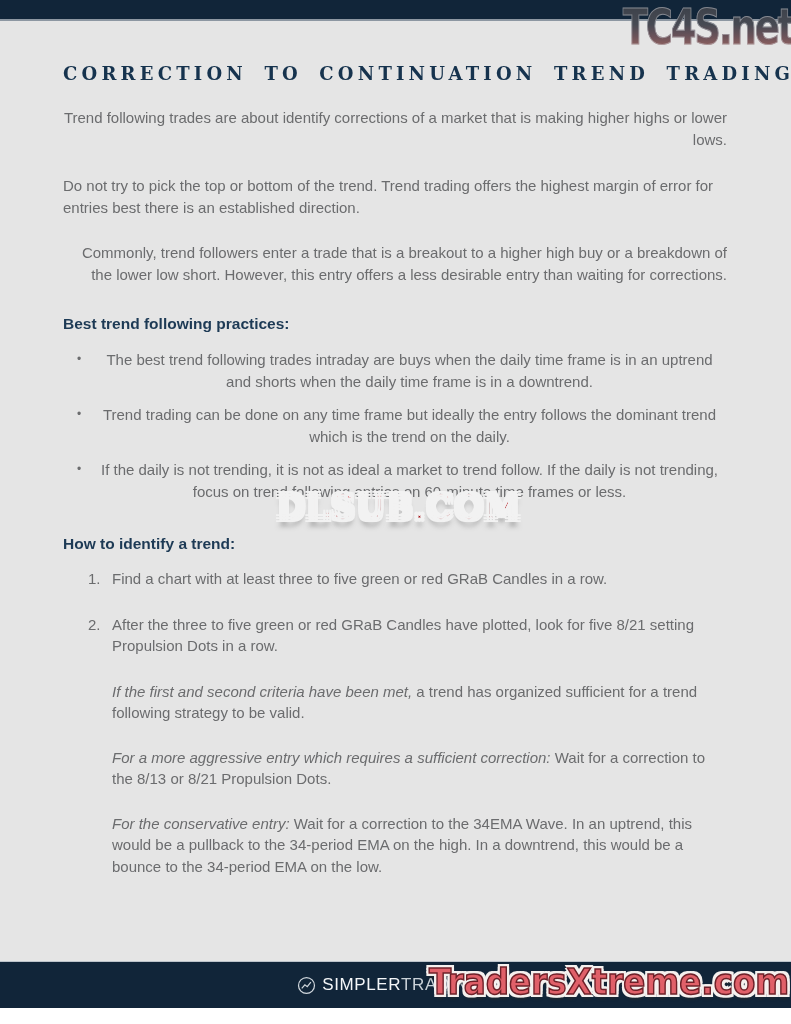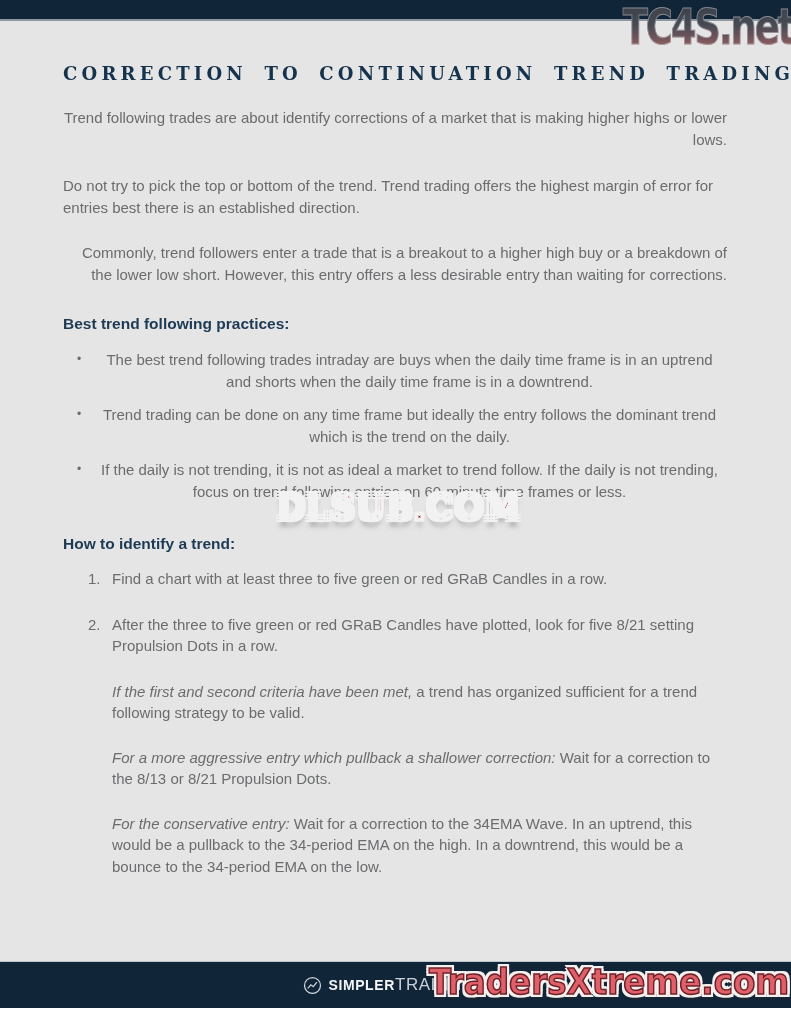--- a/index.html
+++ b/index.html
@@ -141,21 +141,21 @@
     align-items: center;
     justify-content: center;
   }
   .brand {
     display: flex;
     align-items: center;
     color: #ffffff;
     margin-right: 6px;
   }
   .brand-icon { display: inline-flex; margin-right: 6px; }
-  .brand-bold  { font-weight: bold; font-size: 14px; letter-spacing: 0.6px; color: #f4f6f8; }
+  .brand-bold  { font-weight: normal; font-size: 17px; letter-spacing: 0.6px; color: #f4f6f8; }
   .brand-light { font-weight: normal; font-size: 17px; letter-spacing: 0.6px; color: #c9d1d8; }
   .brand-reg   { font-size: 8px; color: #c9d1d8; align-self: flex-start; margin-top: 6px; }
 
   .tx-watermark {
     position: absolute;
     right: 2px;
     top: -3px;
     font-family: "DejaVu Sans", sans-serif;
     font-weight: bold;
     font-size: 35px;
@@ -213,21 +213,21 @@
       <span class="num-marker">1.</span>
       <span class="num-text">Find a chart with at least three to five green or red GRaB Candles in a row.</span>
     </div>
     <div class="num-item n2">
       <span class="num-marker">2.</span>
       <span class="num-text">After the three to five green or red GRaB Candles have plotted, look for five 8/21 setting Propulsion Dots in a row.</span>
     </div>
 
     <p class="detail d1"><em>If the first and second criteria have been met,</em><span> a trend has organized sufficient for a trend following strategy to be valid.</span></p>
 
-    <p class="detail d2"><em>For a more aggressive entry which pullback a shallower correction:</em><span> Wait for a correction to the 8/13 or 8/21 Propulsion Dots.</span></p>
+    <p class="detail d2"><em>For a more aggressive entry which requires a sufficient correction:</em><span> Wait for a correction to the 8/13 or 8/21 Propulsion Dots.</span></p>
 
     <p class="detail d3"><em>For the conservative entry:</em><span> Wait for a correction to the 34EMA Wave. In an uptrend, this would be a pullback to the 34-period EMA on the high. In a downtrend, this would be a bounce to the 34-period EMA on the low.</span></p>
 
   </div>
 
   <div class="dlsub-watermark">DLSUB.COM</div>
 
   <div class="footer-bar">
     <div class="brand">
       <span class="brand-icon">

